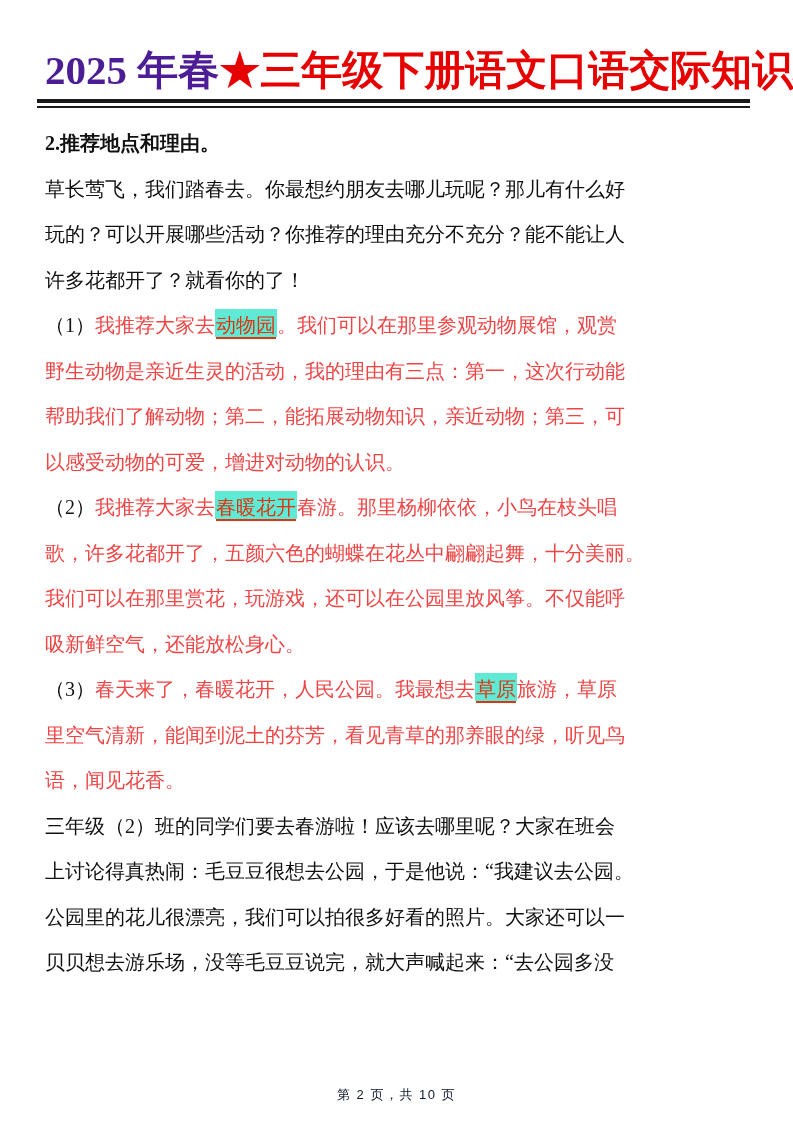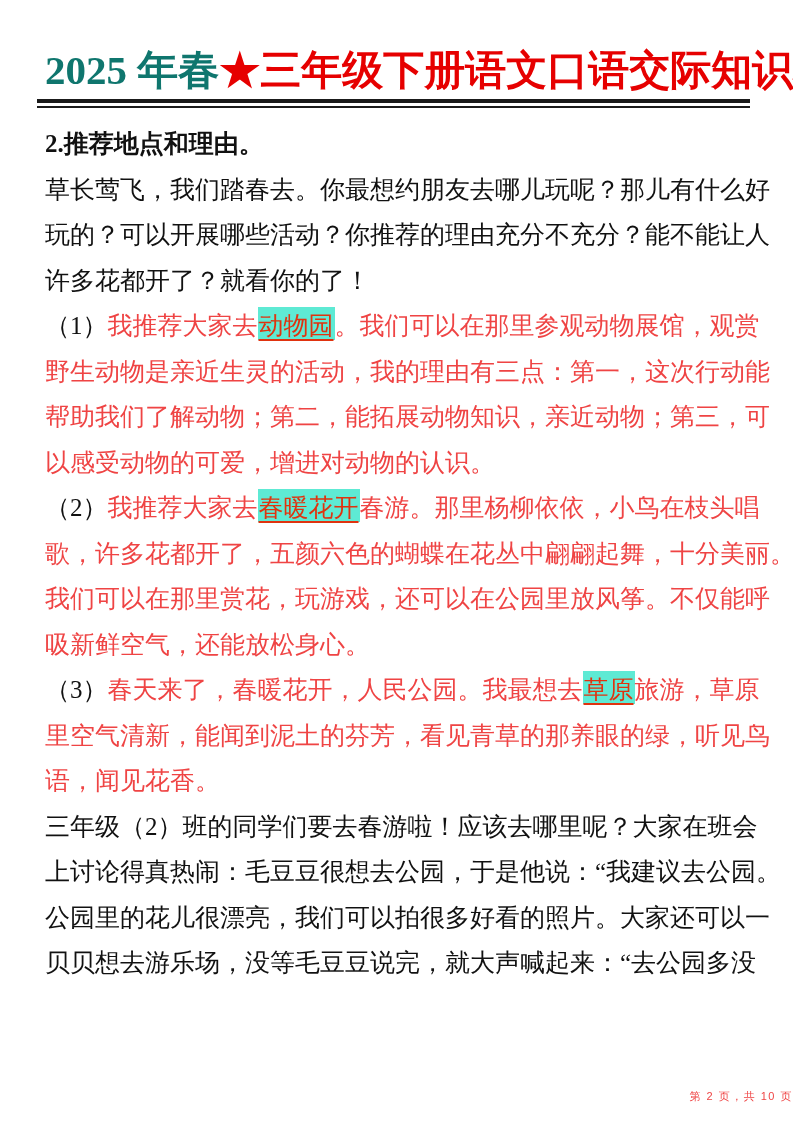--- a/index.html
+++ b/index.html
@@ -22,36 +22,36 @@
   .title-block {
     margin-top: 46px;
   }
   .title-line {
     font-size: 41px;
     font-weight: 700;
     line-height: 48px;
     white-space: nowrap;
     letter-spacing: 0px;
   }
-  .title-black { color: #0f766e; margin-top: 28px; }
+  .title-black { color: #4c1d95; margin-top: 28px; }
   .title-star  { color: #e60000; }
   .title-red   { color: #e60000; }
   .double-rule {
     margin-left: -8px;
     width: calc(100% + 10px);
     height: 3px;
     border-top: 4px solid #1a1a1a;
     border-bottom: 2px solid #1a1a1a;
     margin-top: 5px;
   }
   .content {
     margin-top: 13px;
   }
   .line {
-    font-size: 25px;
+    font-size: 20px;
     line-height: 45.5px;
     height: 45.5px;
     white-space: nowrap;
   }
   .line.bold { font-weight: 700; }
   .seg-black { color: #111111; }
   .seg-red {
     color: #ef4444;
     text-decoration-thickness: 2px;
     text-underline-offset: 5px;
@@ -62,25 +62,25 @@
     padding: 5px 1px 1px 1px;
     text-decoration: underline;
     text-decoration-thickness: 2px;
     text-underline-offset: 5px;
   }
   .footer {
     position: absolute;
     left: 0;
     right: 0;
     bottom: 18px;
-    text-align: right;
+    text-align: center;
     font-family: "Liberation Sans", "DejaVu Sans", sans-serif;
-    font-size: 11px;
+    font-size: 13px;
     letter-spacing: 1.5px;
-    color: #ef4444;
+    color: #0f172a;
   }
 </style>
 </head>
 <body>
 
 <div class="page">
 
   <div class="title-block">
     <div class="title-line">
       <span class="title-black">2025 年春</span><span class="title-star">★</span><span class="title-red">三年级下册语文口语交际知识梳理</span>

